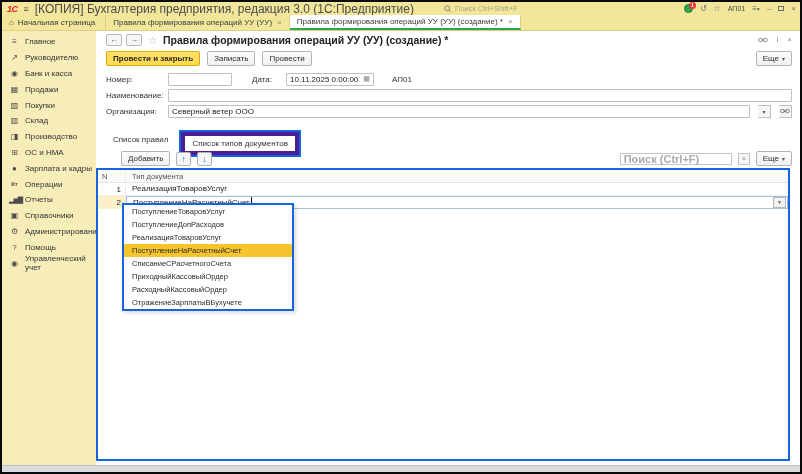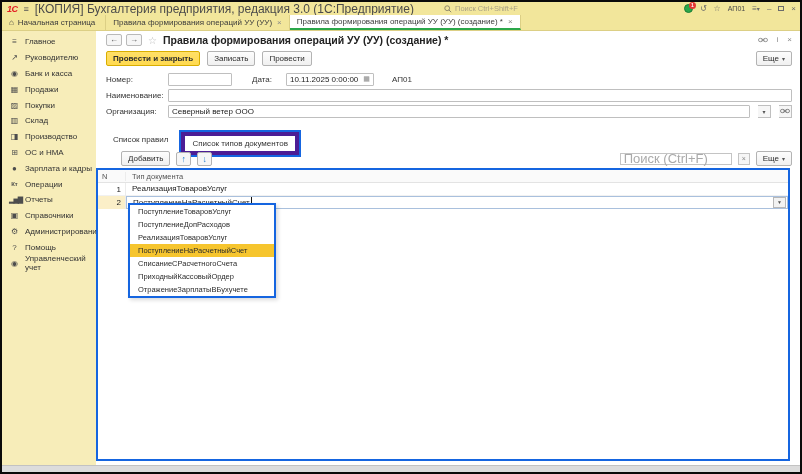--- a/index.html
+++ b/index.html
@@ -66,38 +66,38 @@
 
   
   .subtabs { position:absolute; top:101px; left:10px; display:flex; align-items:flex-start; gap:6px; }
   .stab { font-size:8px; color:#333; padding:3px 7px; }
   .stab.active { border:4px solid #4c1d95; background:#fff; outline:2.5px solid #1565E0; }
 
   
   .cmdrow { position:absolute; top:120px; left:25px; right:8px; display:flex; align-items:center; gap:6px; }
   .movebtn { width:15px; height:14px; border:1px solid #b3b3b3; border-radius:2px; background:#f6f6f6; color:#1F7ACC; font-size:9px; font-weight:bold; line-height:12px; text-align:center; }
   .cmd-spacer { flex:1; }
-  .searchbox { width:112px; height:12px; border:1px solid #c4c4c4; font-size:13px; color:#aaa; display:flex; align-items:center; padding:0 3px; }
+  .searchbox { width:112px; height:12px; border:1px solid #c4c4c4; font-size:11px; color:#aaa; display:flex; align-items:center; padding:0 3px;font-weight:bold; }
   .clearbtn { width:12px; height:12px; border:1px solid #c4c4c4; background:#f6f6f6; color:#888; font-size:7px; line-height:10px; text-align:center; }
 
   
   .tablewrap { position:absolute; top:137px; left:0; right:10px; bottom:4px; border:2.5px solid #1565E0; background:#fff; }
   .thead { display:flex; height:13px; background:#fafafa; border-bottom:1px solid #e3e3e3; font-size:7.5px; color:#555; align-items:center; }
   .col-n { width:28px; flex-shrink:0; padding:0 4px; border-right:1px solid #ececec; }
   .col-doc { flex:1; padding:0 6px; }
   .trow { display:flex; height:13px; align-items:center; font-size:8px; color:#222; border-bottom:1px solid #f1f1f1; }
   .tn { width:28px; flex-shrink:0; text-align:right; padding-right:4px; border-right:1px solid #ececec; height:13px; line-height:13px; }
   .tn.sel { background:#FBEFC8; }
   .tval { flex:1; padding-left:6px; height:13px; line-height:12px; position:relative; }
   .tval.editing { border:1px solid #a9c0dd; background:#fff; }
   .caret-line { display:inline-block; width:1px; height:9px; background:#111; vertical-align:-1px; margin-left:1px; }
   .combo { position:absolute; right:1px; top:0.5px; width:13px; height:11px; border:1px solid #b7b7b7; background:#f2f2f2; font-size:5px; color:#555; line-height:9px; text-align:center; }
 
   
-  .popup { position:absolute; left:32px; top:172px; width:148px; border:2.5px solid #1565E0; background:#fff; box-shadow:2px 2px 4px rgba(0,0,0,0.15); z-index:5; }
+  .popup { position:absolute; left:26px; top:172px; width:172px; border:2.5px solid #1565E0; background:#fff; box-shadow:2px 2px 4px rgba(0,0,0,0.15); z-index:5; }
   .pitem { height:13px; line-height:13px; padding-left:8px; font-size:7.5px; color:#2b2b2b; white-space:nowrap; }
   .pitem.sel { background:#F6C52E; }
 
   .statusbar { height:7px; background:#DCDCDC; border-top:1px solid #c2c2c2; }
 
   .link-svg { width:10px; height:8px; }
   .mag-svg { width:8px; height:8px; }
 </style>
 </head>
 <body>
@@ -304,20 +304,21 @@
         </div>
       </div>
 
       <div class="popup">
         <div class="pitem">ПоступлениеТоваровУслуг</div>
         <div class="pitem">ПоступлениеДопРасходов</div>
         <div class="pitem">РеализацияТоваровУслуг</div>
         <div class="pitem sel">ПоступлениеНаРасчетныйСчет</div>
         <div class="pitem">СписаниеСРасчетногоСчета</div>
         <div class="pitem">ПриходныйКассовыйОрдер</div>
+        <div class="pitem">РасходныйКассовыйОрдер</div>
         <div class="pitem">ОтражениеЗарплатыВБухучете</div>
       </div>
 
     </div>
   </div>
 
   <div class="statusbar"></div>
 </div>
 
 </body></html>

